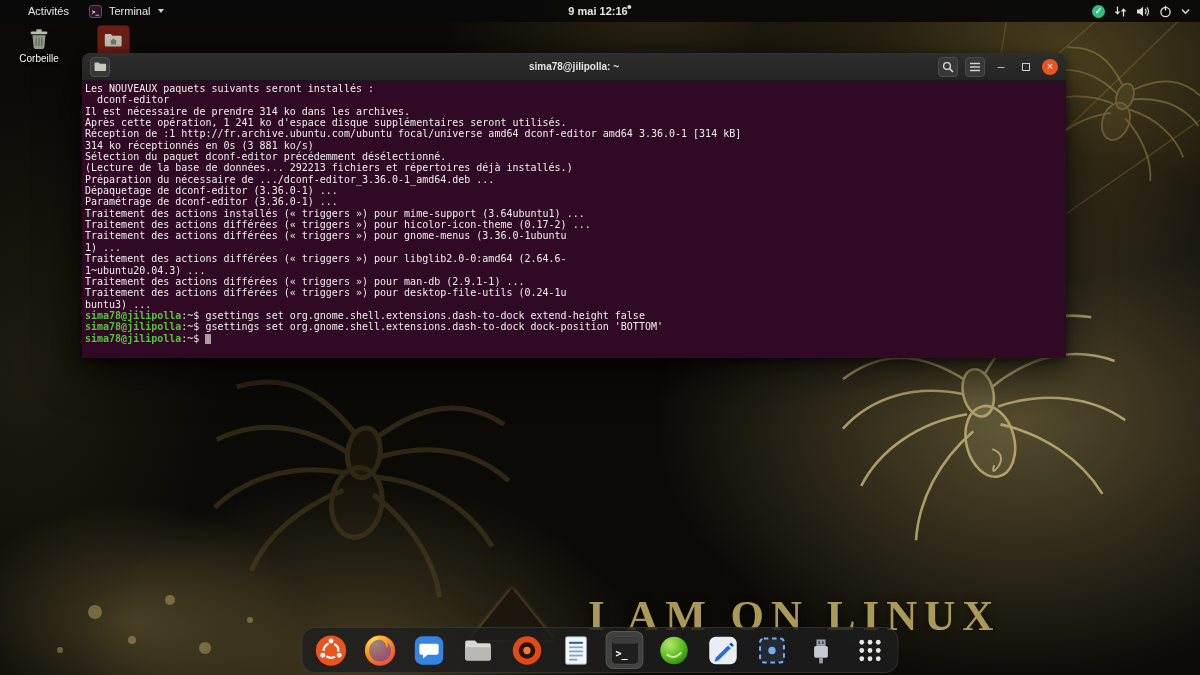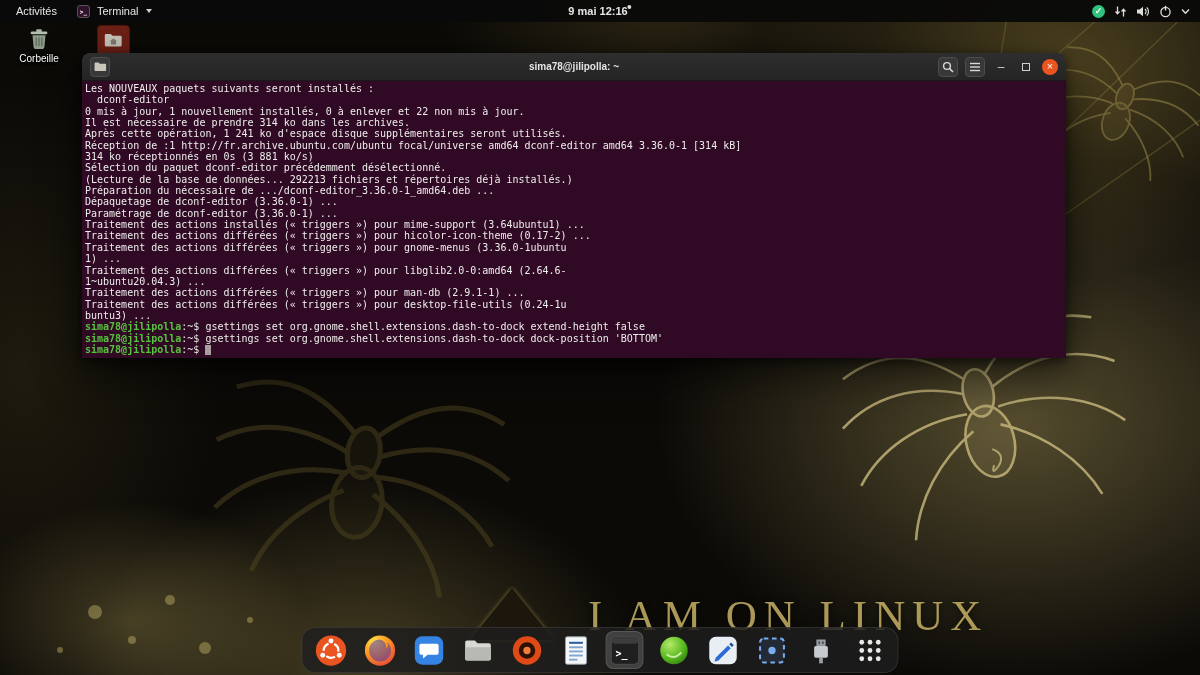--- a/index.html
+++ b/index.html
@@ -18,42 +18,42 @@
       radial-gradient(520px 380px at 85% 62%, rgba(196,175,104,.40), rgba(196,175,104,0) 70%),
       radial-gradient(400px 260px at 30% 98%, rgba(170,150,80,.36), rgba(170,150,80,0) 70%),
       radial-gradient(320px 210px at 55% 0%, rgba(120,102,48,.30), rgba(120,102,48,0) 70%),
       radial-gradient(280px 420px at 2% 55%, rgba(96,84,40,.22), rgba(96,84,40,0) 70%),
       radial-gradient(250px 170px at 11% 92%, rgba(180,160,90,.32), rgba(180,160,90,0) 70%),
       #0b0a07;
   }
   .wallpaper svg { position: absolute; inset: 0; }
   .wall-caption {
     position: absolute; left: 588px; top: 591px; z-index: 1;
-    font-family: "Liberation Serif", serif; font-size: 43px; font-weight: 400;
+    font-family: "Liberation Serif", serif; font-size: 43px; font-weight: 700;
     letter-spacing: 7px; color: #b9a55e; opacity: .92;
     text-shadow: 0 0 8px rgba(0,0,0,.65);
     white-space: nowrap;
   }
   .wall-triangle {
     position: absolute; left: 470px; top: 588px; z-index: 1;
     width: 0; height: 0;
     border-left: 42px solid transparent; border-right: 42px solid transparent;
     border-bottom: 52px solid #1c160c;
     filter: drop-shadow(0 0 2px #8d7a40);
     opacity: .9;
   }
 
   
   .topbar {
     position: absolute; top: 0; left: 0; right: 0; height: 22px; z-index: 10;
     background: rgba(9,9,9,.96);
     display: flex; align-items: center;
     color: #e6e6e6; font-size: 11px;
   }
-  .tb-left { display: flex; align-items: center; gap: 14px; padding-left: 10px; }
+  .tb-left { display: flex; align-items: center; gap: 14px; padding-left: 22px; }
   .tb-activities { background: none; border: 0; color: #e6e6e6; font-size: 11px; padding: 2px 6px; cursor: pointer; font-family: inherit; }
   .tb-appmenu { display: flex; align-items: center; gap: 7px; cursor: pointer; }
   .tb-appicon {
     width: 13px; height: 13px; border-radius: 3px; background: #30122a; border: 1px solid #555;
     color: #fff; font-family: "DejaVu Sans Mono", monospace; font-size: 6px; font-weight: bold;
     display: inline-flex; align-items: center; justify-content: center;
   }
   .tb-caret { width: 0; height: 0; border-left: 3.5px solid transparent; border-right: 3.5px solid transparent; border-top: 4px solid #cfcfcf; }
   .tb-center {
     position: absolute; left: 50%; transform: translateX(-50%);
@@ -282,21 +282,20 @@
       <button class="hb-plain hb-min">–</button>
       <button class="hb-plain hb-max">
           <span></span>
         </button>
       <button class="hb-close">×</button>
     </div>
   </div>
   <div class="term-body">
       <div class="tline">Les NOUVEAUX paquets suivants seront installés :</div>
       <div class="tline">  dconf-editor</div>
-      <div class="tline">0 mis à jour, 1 nouvellement installés, 0 à enlever et 22 non mis à jour.</div>
       <div class="tline">Il est nécessaire de prendre 314 ko dans les archives.</div>
       <div class="tline">Après cette opération, 1 241 ko d'espace disque supplémentaires seront utilisés.</div>
       <div class="tline">Réception de :1 http://fr.archive.ubuntu.com/ubuntu focal/universe amd64 dconf-editor amd64 3.36.0-1 [314 kB]</div>
       <div class="tline">314 ko réceptionnés en 0s (3 881 ko/s)</div>
       <div class="tline">Sélection du paquet dconf-editor précédemment désélectionné.</div>
       <div class="tline">(Lecture de la base de données... 292213 fichiers et répertoires déjà installés.)</div>
       <div class="tline">Préparation du nécessaire de .../dconf-editor_3.36.0-1_amd64.deb ...</div>
       <div class="tline">Dépaquetage de dconf-editor (3.36.0-1) ...</div>
       <div class="tline">Paramétrage de dconf-editor (3.36.0-1) ...</div>
       <div class="tline">Traitement des actions installés (« triggers ») pour mime-support (3.64ubuntu1) ...</div>

